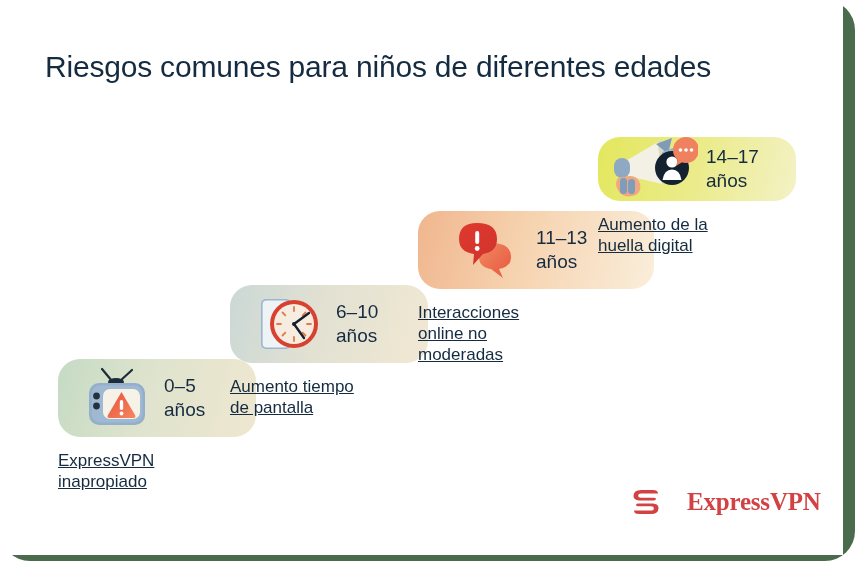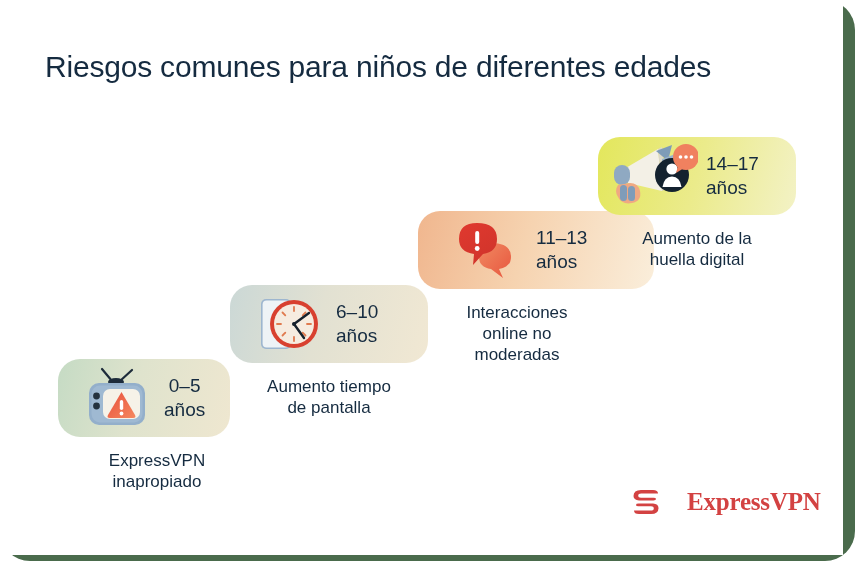--- a/index.html
+++ b/index.html
@@ -68,36 +68,37 @@
     line-height: 24px;
     color: #152b40;
     white-space: pre-line;
     margin-left: 8px;
   }
   .step-label {
     margin-top: 13px;
     font-size: 17px;
     line-height: 21px;
     color: #152b40;
-    text-align: center;
+    text-align: left;
     white-space: pre-line;
+    text-decoration: underline;
   }
 
   
   #step1 { left: 58px; top: 359px; width: 198px; }
-  #step1 .step-card { width: 172px; height: 78px;
-    background: linear-gradient(105deg, #c5dbc4 0%, #dfe3cd 45%, #efe7d0 100%); text-align: center; }
+  #step1 .step-card { width: 198px; height: 78px;
+    background: linear-gradient(105deg, #c5dbc4 0%, #dfe3cd 45%, #efe7d0 100%); }
   #step2 { left: 230px; top: 285px; width: 198px; }
   #step2 .step-card { width: 198px; height: 78px;
     background: linear-gradient(105deg, #cbd8d6 0%, #e2e1d2 45%, #f1e8d3 100%); }
   #step3 { left: 418px; top: 211px; width: 198px; }
   #step3 .step-card { width: 236px; height: 78px;
     background: linear-gradient(105deg, #f0b68e 0%, #f6d3b0 45%, #faeedb 100%); padding-left: 14px; }
   #step4 { left: 598px; top: 137px; width: 198px; }
-  #step4 .step-card { width: 198px; height: 78px;
+  #step4 .step-card { width: 198px; height: 64px;
     background: linear-gradient(105deg, #e3e75c 0%, #ebeb8b 50%, #f3f2c6 100%); }
 
   
   .logo {
     position: absolute;
     left: 631px;
     top: 487px;
     display: flex;
     align-items: center;
   }

